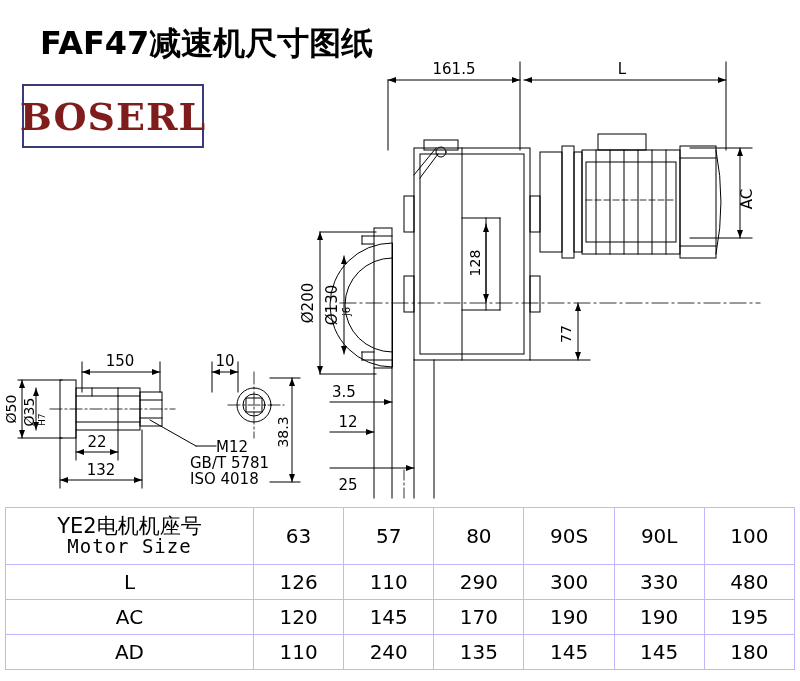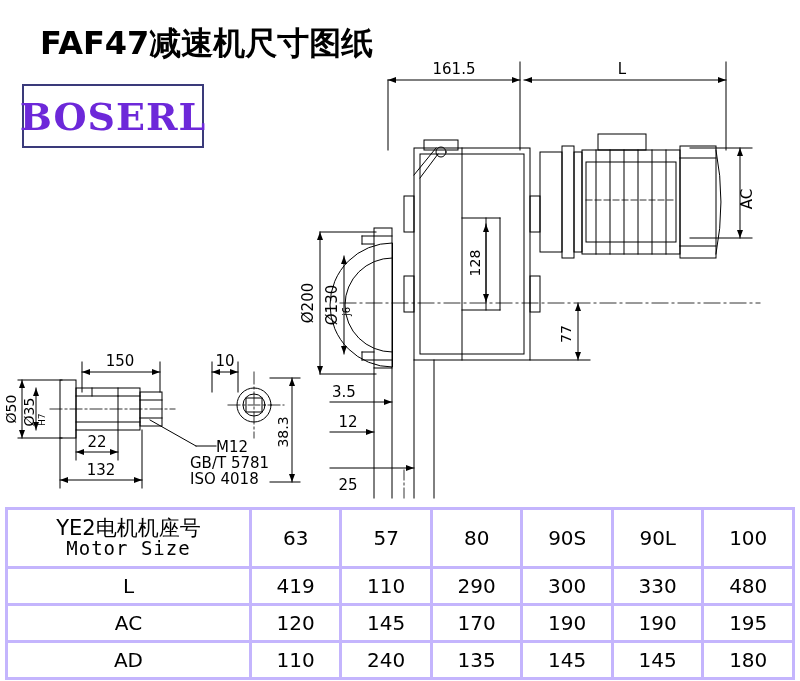--- a/index.html
+++ b/index.html
@@ -27,36 +27,36 @@
     position:absolute;left:22px;top:84px;
     width:178px;height:60px;
     border:2px solid #3a3a7a;
     background:#fff;
   }
   .logo-text{
     position:absolute;left:0;top:0;width:178px;height:60px;
     display:flex;align-items:center;justify-content:center;
     font-family:"DejaVu Serif", serif;
     font-size:38px;font-weight:bold;
-    color:#6d28d9;
+    color:#7f1d1d;
     letter-spacing:1px;
   }
 
   
   .svgwrap{position:absolute;left:0;top:0;width:800px;height:681px;}
 
   
   table.spec{
     position:absolute;left:5px;top:507px;
     border-collapse:collapse;
     width:790px;
     background:#fff;
   }
   table.spec td{
-    border:3px solid #c4b5fd;
+    border:1px solid #c4b5fd;
     text-align:center;
     font-size:20px;
     font-family:"DejaVu Sans", sans-serif;
     padding:2px 0;
     height:30px;
   }
   table.spec tr.head td{height:52px;}
   td.label{width:250px;}
   td.val{width:90px;}
   .hd-cn{font-size:21px;line-height:1.05;display:block;font-family:"DejaVu Sans",sans-serif;}
@@ -282,21 +282,21 @@
       </td>
       <td class="val">63</td>
       <td class="val">57</td>
       <td class="val">80</td>
       <td class="val">90S</td>
       <td class="val">90L</td>
       <td class="val">100</td>
     </tr>
     <tr>
       <td class="label rowlabel">L</td>
-      <td class="val">419</td>
+      <td class="val">126</td>
       <td class="val">110</td>
       <td class="val">290</td>
       <td class="val">300</td>
       <td class="val">330</td>
       <td class="val">480</td>
     </tr>
     <tr>
       <td class="label rowlabel">AC</td>
       <td class="val">120</td>
       <td class="val">145</td>

